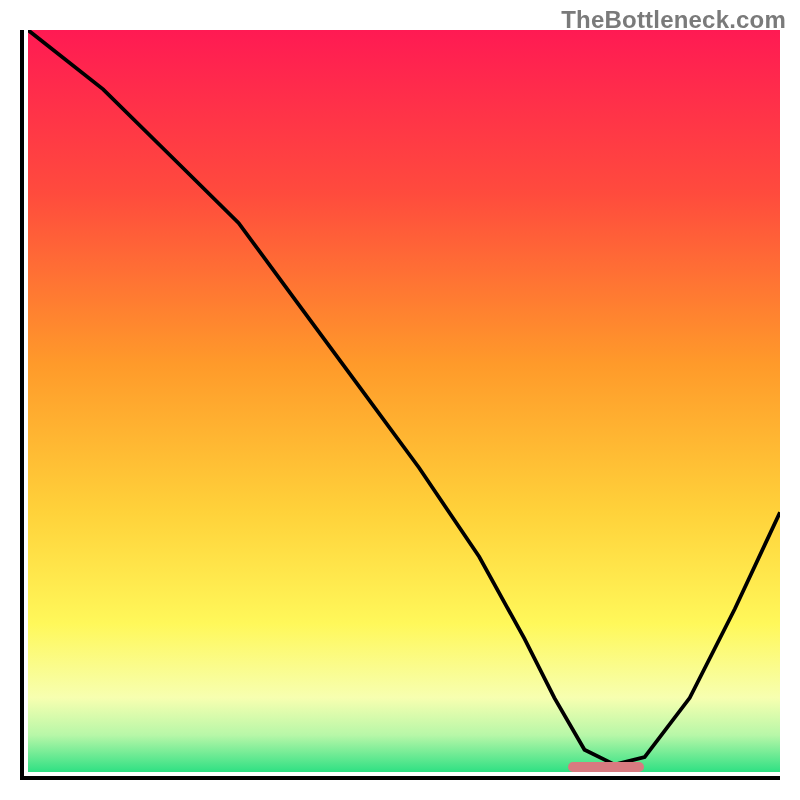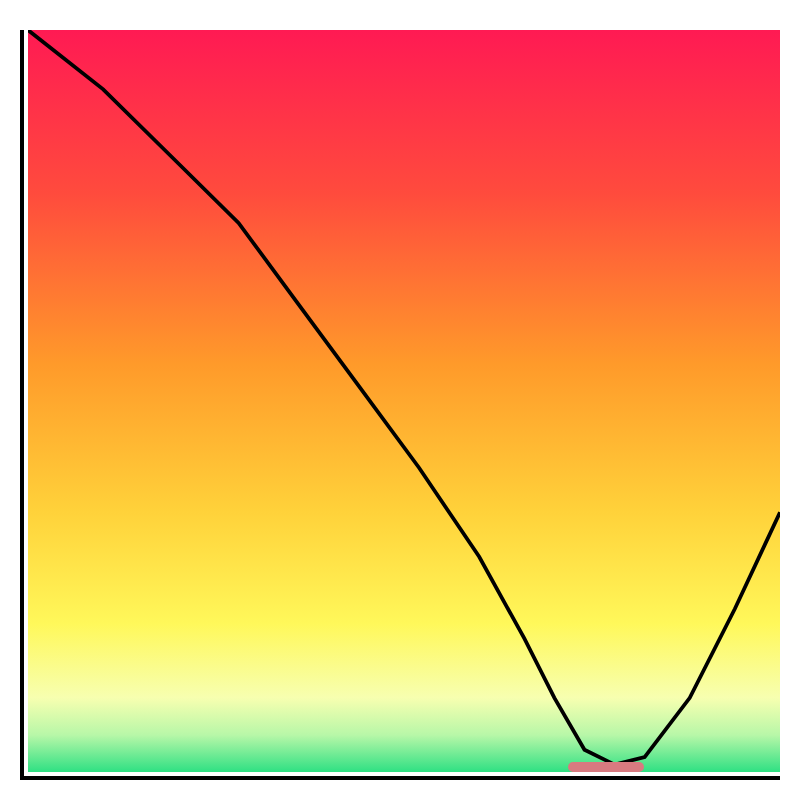--- a/index.html
+++ b/index.html
@@ -60,20 +60,21 @@
     background: #d87a80;
     z-index: 11;
     bottom: 4px;
   }
 </style>
 </head>
 <body>
 
 <div class="container">
 
+  <div class="watermark">TheBottleneck.com</div>
 
   <div class="plot-frame">
 
     <div class="gradient" id="grad" style="background: linear-gradient(rgb(255, 26, 83) 0%, rgb(255, 75, 61) 22%, rgb(255, 154, 42) 45%, rgb(255, 210, 58) 65%, rgb(255, 248, 90) 80%, rgb(247, 255, 176) 90%, rgb(184, 247, 168) 95%, rgb(47, 224, 131) 100%);"></div>
 
     <svg class="curve" viewBox="0 0 100 100" preserveAspectRatio="none">
       <path id="curvePath" d="M0.00 0.00 L10.00 8.00 L20.00 18.00 L28.00 26.00 L36.00 37.00 L44.00 48.00 L52.00 59.00 L60.00 71.00 L66.00 82.00 L70.00 90.00 L74.00 97.00 L78.00 99.00 L82.00 98.00 L88.00 90.00 L94.00 78.00 L100.00 65.00" fill="none" stroke="#000" stroke-width="0.5"></path>
     </svg>
 
     <div class="marker" id="marker" style="left: 72%; width: 10%;"></div>

